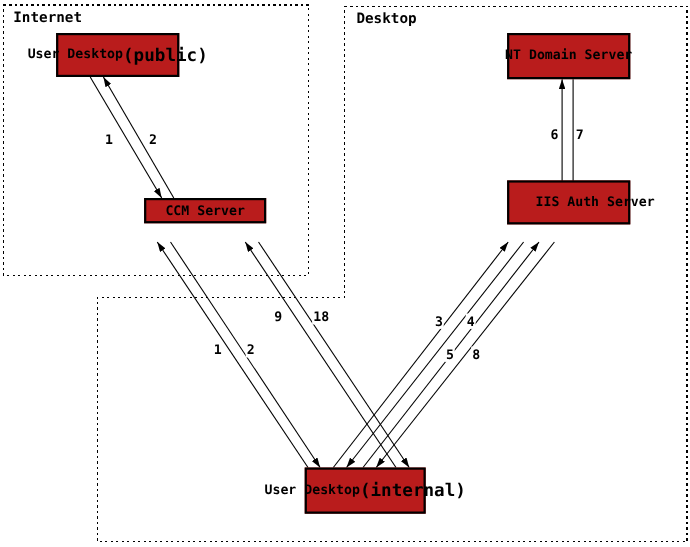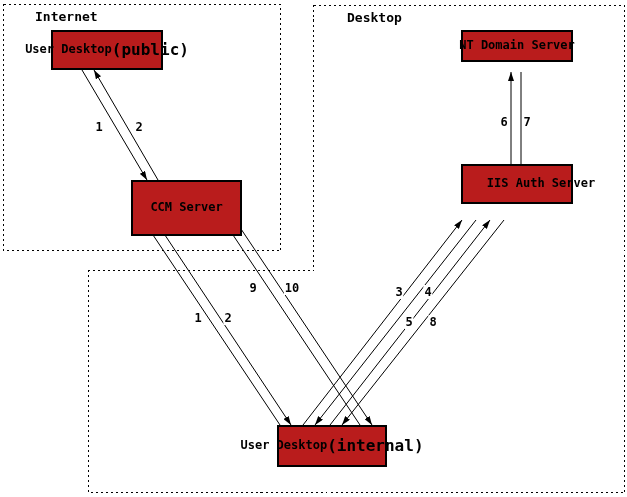--- a/index.html
+++ b/index.html
@@ -44,37 +44,36 @@
     color: #000000;
     white-space: nowrap;
   }
   .region-label {
     position: absolute;
     font-size: 13px;
     font-weight: bold;
     color: #000000;
     z-index: 3;
     white-space: nowrap;
-    margin-left: 23px;
   }
   .edge-label {
     position: absolute;
     transform: translate(-50%, -50%);
     font-size: 12px;
     font-weight: bold;
     color: #000000;
     z-index: 3;
     background: #ffffff;
     padding: 0 1px;
     white-space: nowrap;
   }
   
   #node-user-desktop-public  { left: 51px;  top: 30px;  width: 112px; height: 40px; }
-  #node-ccm-server           { left: 131px; top: 180px; width: 111px; height: 56px; text-align: right; }
-  #node-nt-domain-server     { left: 461px; top: 30px;  width: 112px; height: 32px; }
+  #node-ccm-server           { left: 131px; top: 180px; width: 111px; height: 23px; text-align: right; }
+  #node-nt-domain-server     { left: 461px; top: 30px;  width: 112px; height: 42px; }
   #node-iis-auth-server      { left: 461px; top: 164px; width: 112px; height: 40px; padding-left: 48px; }
   #node-user-desktop-internal{ left: 277px; top: 425px; width: 110px; height: 42px; }
   #internet-label { left: 12px;  top: 9px;  }
   #intranet-label { left: 324px; top: 10px; }
 </style>
 </head>
 <body>
 
 <div id="stage">
 
@@ -124,20 +123,20 @@
   <div class="node" id="node-user-desktop-internal">
     <div class="node-title">User Desktop</div>
     <div class="node-sub">(internal)</div>
   </div>
 
 <div class="edge-label" style="left: 99px; top: 127px;">1</div>
     <div class="edge-label" style="left: 139px; top: 127px;">2</div>
     <div class="edge-label" style="left: 198px; top: 318px;">1</div>
     <div class="edge-label" style="left: 228px; top: 318px;">2</div>
     <div class="edge-label" style="left: 253px; top: 288px;">9</div>
-    <div class="edge-label" style="left: 292px; top: 288px;">10</div>
+    <div class="edge-label" style="left: 292px; top: 288px;">18</div>
     <div class="edge-label" style="left: 399px; top: 292px;">3</div>
     <div class="edge-label" style="left: 428px; top: 292px;">4</div>
     <div class="edge-label" style="left: 409px; top: 322px;">5</div>
     <div class="edge-label" style="left: 433px; top: 322px;">8</div>
     <div class="edge-label" style="left: 504px; top: 122px;">6</div>
     <div class="edge-label" style="left: 527px; top: 122px;">7</div>
   </div>
 
 </body></html>

